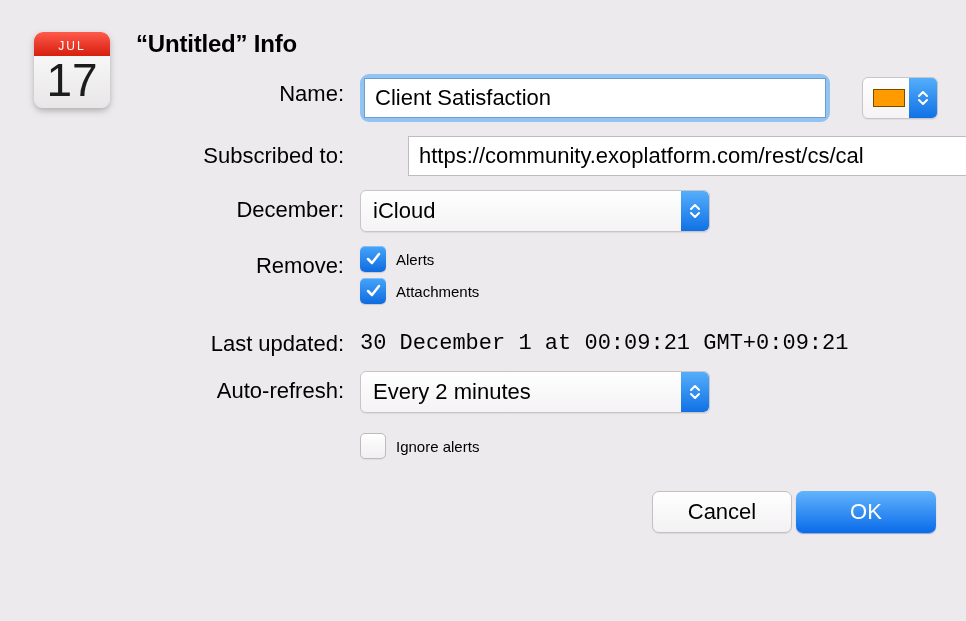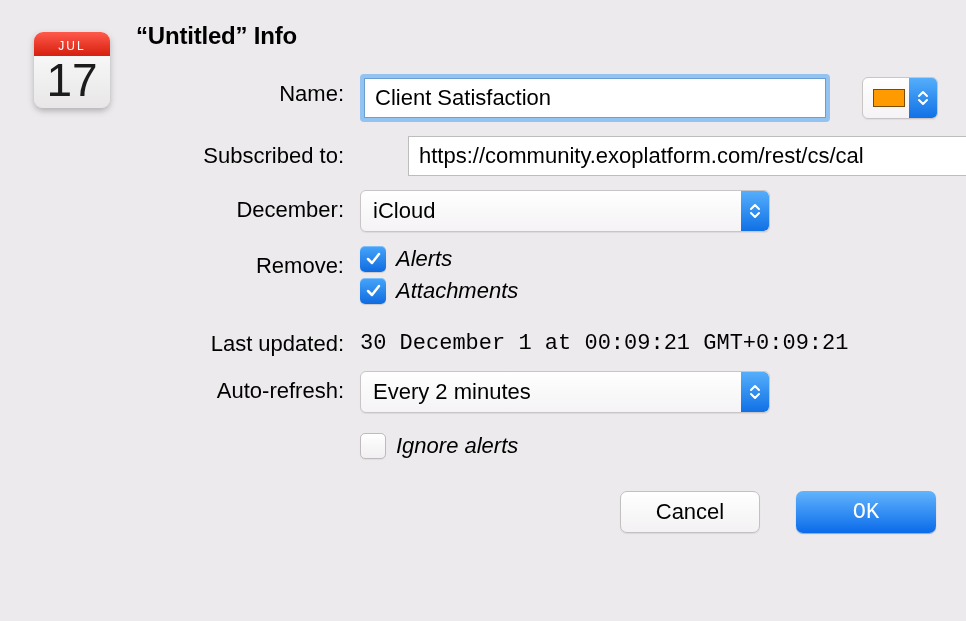--- a/index.html
+++ b/index.html
@@ -24,21 +24,21 @@
     }
     .cal-icon {
       width: 100px;
       height: 100px;
       margin-right: 14px;
       flex-shrink: 0;
     }
     .title {
       font-weight: 700;
       font-size: 24px;
-      margin-top: 0;
+      margin-top: 8px;
       letter-spacing: -0.2px;
     }
     .form {
       margin-top: -48px;
     }
     .row {
       display: flex;
       align-items: flex-start;
       margin-bottom: 14px;
     }
@@ -49,21 +49,21 @@
       padding-top: 7px;
       flex-shrink: 0;
     }
     .value { flex: 1; }
 
     
     .name-row .value { display: flex; align-items: center; }
     .focused-field-wrap {
       padding: 0;
       border: 4px solid #92c3f1;
-      border-radius: 4px;
+      border-radius: 9px;
       display: flex;
       flex: 1;
       margin-right: 32px;
       background: #fff;
     }
     .text-input {
       flex: 1;
       font: inherit;
       padding: 6px 10px;
       border: 1px solid #bdbdbd;
@@ -111,40 +111,39 @@
       border: 1px solid #bdbdbd;
       background: #fff;
       outline: none;
     }
 
     
     .select {
       display: inline-flex;
       align-items: center;
       height: 42px;
-      width: 410px;
+      width: 350px;
       border: 1px solid #c9c5c7;
       border-radius: 6px;
       background: linear-gradient(#fff, #f5f3f5);
       box-shadow: 0 1px 1px rgba(0,0,0,0.07);
       overflow: hidden;
     }
     .select-text {
       flex: 1;
       padding: 0 12px;
     }
     .select .stepper-toggle { border-radius: 0; border-top-right-radius: 5px; border-bottom-right-radius: 5px; }
 
     
     .checkbox-line {
       display: flex;
       align-items: center;
       margin-bottom: 6px;
-      font-size: 22px;
-      font-style: italic;
+      font-size: 15px;
     }
     .checkbox {
       width: 26px;
       height: 26px;
       border-radius: 5px;
       display: inline-flex;
       align-items: center;
       justify-content: center;
       margin-right: 10px;
       flex-shrink: 0;
@@ -164,39 +163,38 @@
     .static-text {
       padding-top: 7px;
       font-family: Liberation Mono, monospace;
     }
 
     
     .footer {
       display: flex;
       justify-content: flex-end;
       padding: 12px 30px 30px 0;
-      gap: 36px;
+      gap: 4px;
     }
     .btn {
       min-width: 140px;
       height: 42px;
       border-radius: 7px;
       font: inherit;
       font-size: 22px;
       border: 1px solid #c3c0c2;
       background: linear-gradient(#fff, #f3f1f3);
       box-shadow: 0 1px 1px rgba(0,0,0,0.08);
       cursor: default;
     }
     .btn.primary {
       background: linear-gradient(#62b4fc, #0a6bea);
       border: none;
       color: #fff;
       box-shadow: 0 1px 1px rgba(0,60,160,0.4);
-      font-family: Liberation Mono, monospace;
     }
   </style>
 </head>
 <body>
 
 <div class="container">
   <div class="header">
     <div class="cal-icon">
       <svg width="100" height="100" viewBox="0 0 100 100">
         <defs>

